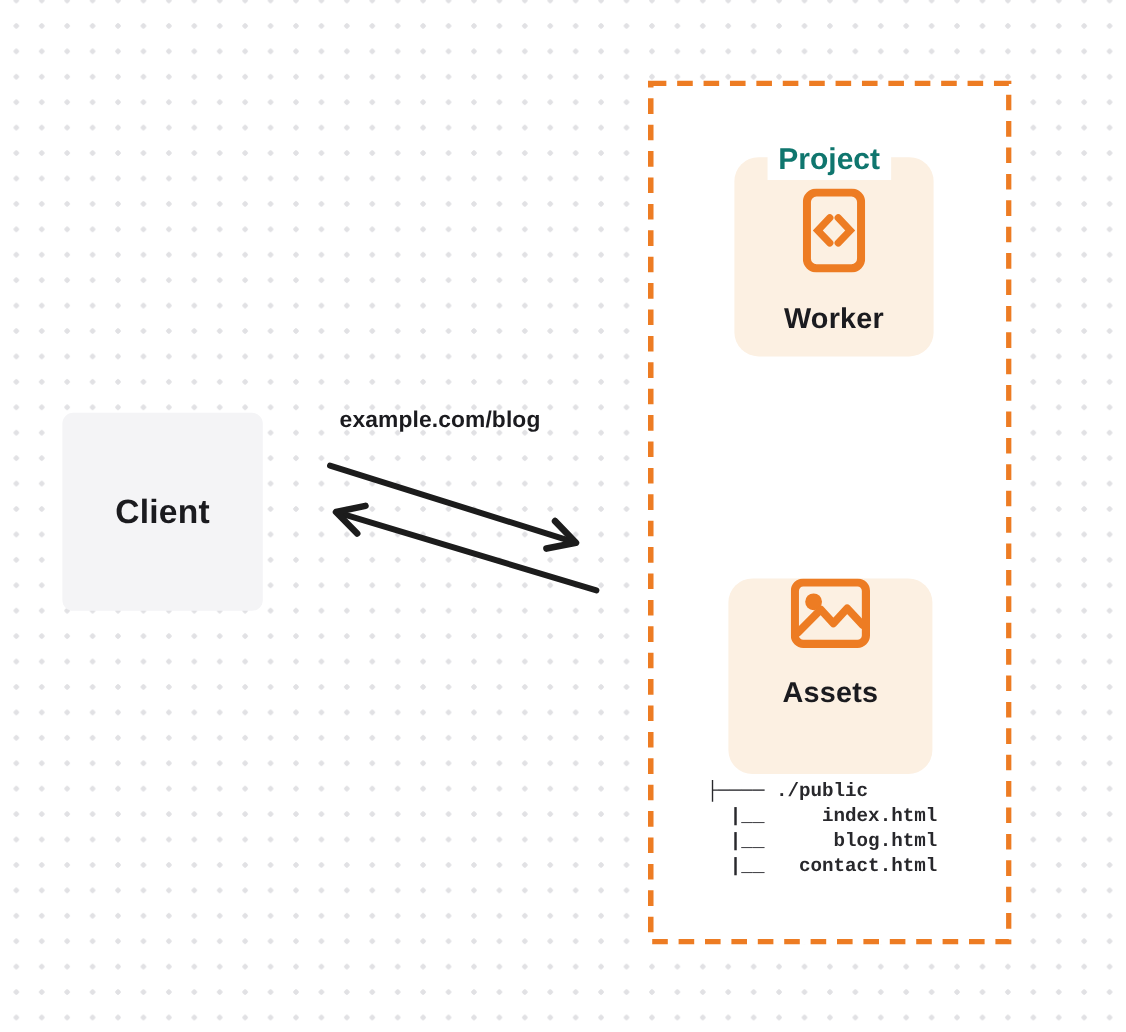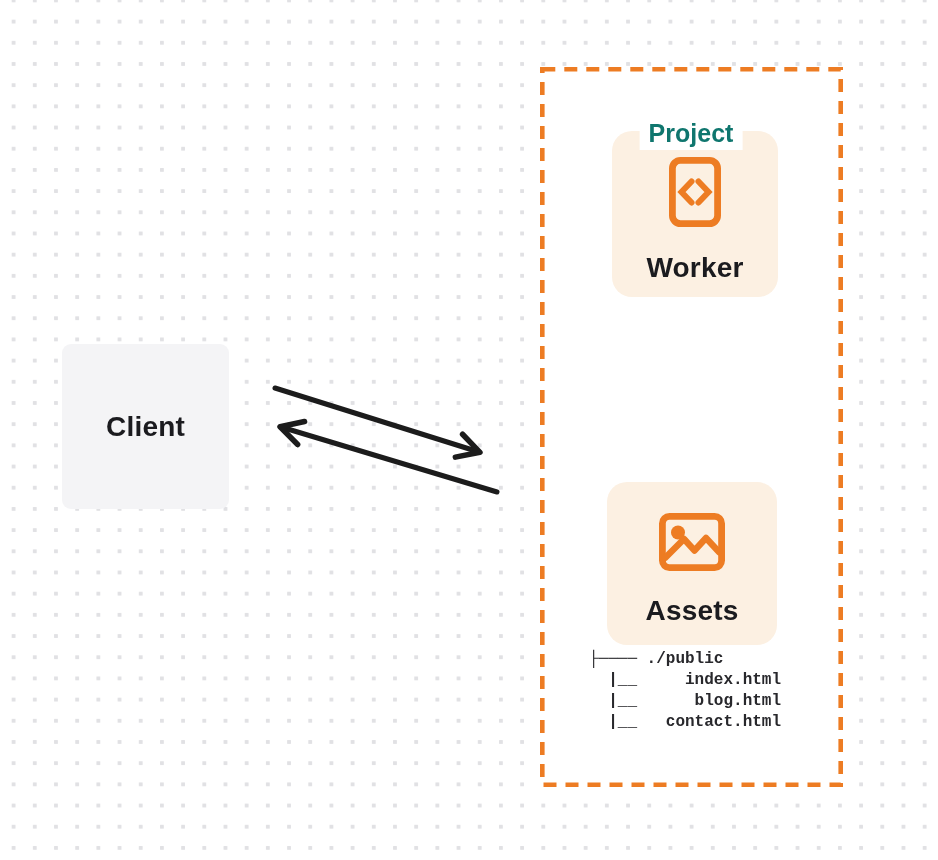--- a/index.html
+++ b/index.html
@@ -21,21 +21,21 @@
   .arrows-layer {
     position: absolute;
     left: 0; top: 0;
     width: 938px; height: 860px;
     pointer-events: none;
     z-index: 3;
   }
   
   .client-box {
     position: absolute;
-    left: 62px; top: 344px;
+    left: 52px; top: 344px;
     width: 167px; height: 165px;
     background: #f4f4f6;
     border-radius: 9px;
     display: flex;
     align-items: center;
     justify-content: center;
     z-index: 2;
   }
   .client-label {
     font-size: 28px;
@@ -89,24 +89,23 @@
     align-items: center;
   }
   .card-worker {
     left: 72px; top: 64px;     
     width: 166px; height: 166px;
     padding-top: 26px;
   }
   .card-assets {
     left: 67px; top: 415px;    
     width: 170px; height: 163px;
-    padding-top: 31px;
   }
   .card-label {
-    font-size: 28px;
+    font-size: 24px;
     font-weight: 700;
     color: #1b1b1f;
     letter-spacing: 0.2px;
   }
   .card-worker .card-label { margin-top: 25px; }
   .card-assets .card-label { margin-top: 24px; }
   .card-icon { display: block; }
   
   .file-tree {
     position: absolute;
@@ -132,20 +131,21 @@
       </marker>
     </defs>
     <line x1="275" y1="388" x2="479" y2="452" stroke="#1c1c1c" stroke-width="5" stroke-linecap="round" marker-end="url(#arrowhead)"></line>
     <line x1="497" y1="492" x2="281" y2="427" stroke="#1c1c1c" stroke-width="5" stroke-linecap="round" marker-end="url(#arrowhead)"></line>
   </svg>
 
   <div class="client-box">
     <span class="client-label">Client</span>
   </div>
 
+  <div class="url-label">example.com/blog</div>
 
   <div class="project-box">
 
     <svg class="project-border" width="303" height="720" viewBox="0 0 303 720">
       <rect x="2.3" y="2.3" width="298.4" height="715.4" fill="none" stroke="#ed7c23" stroke-width="4.6" stroke-dasharray="13 9"></rect>
     </svg>
 
     <span class="project-label">Project</span>
 
     <div class="card card-worker">

